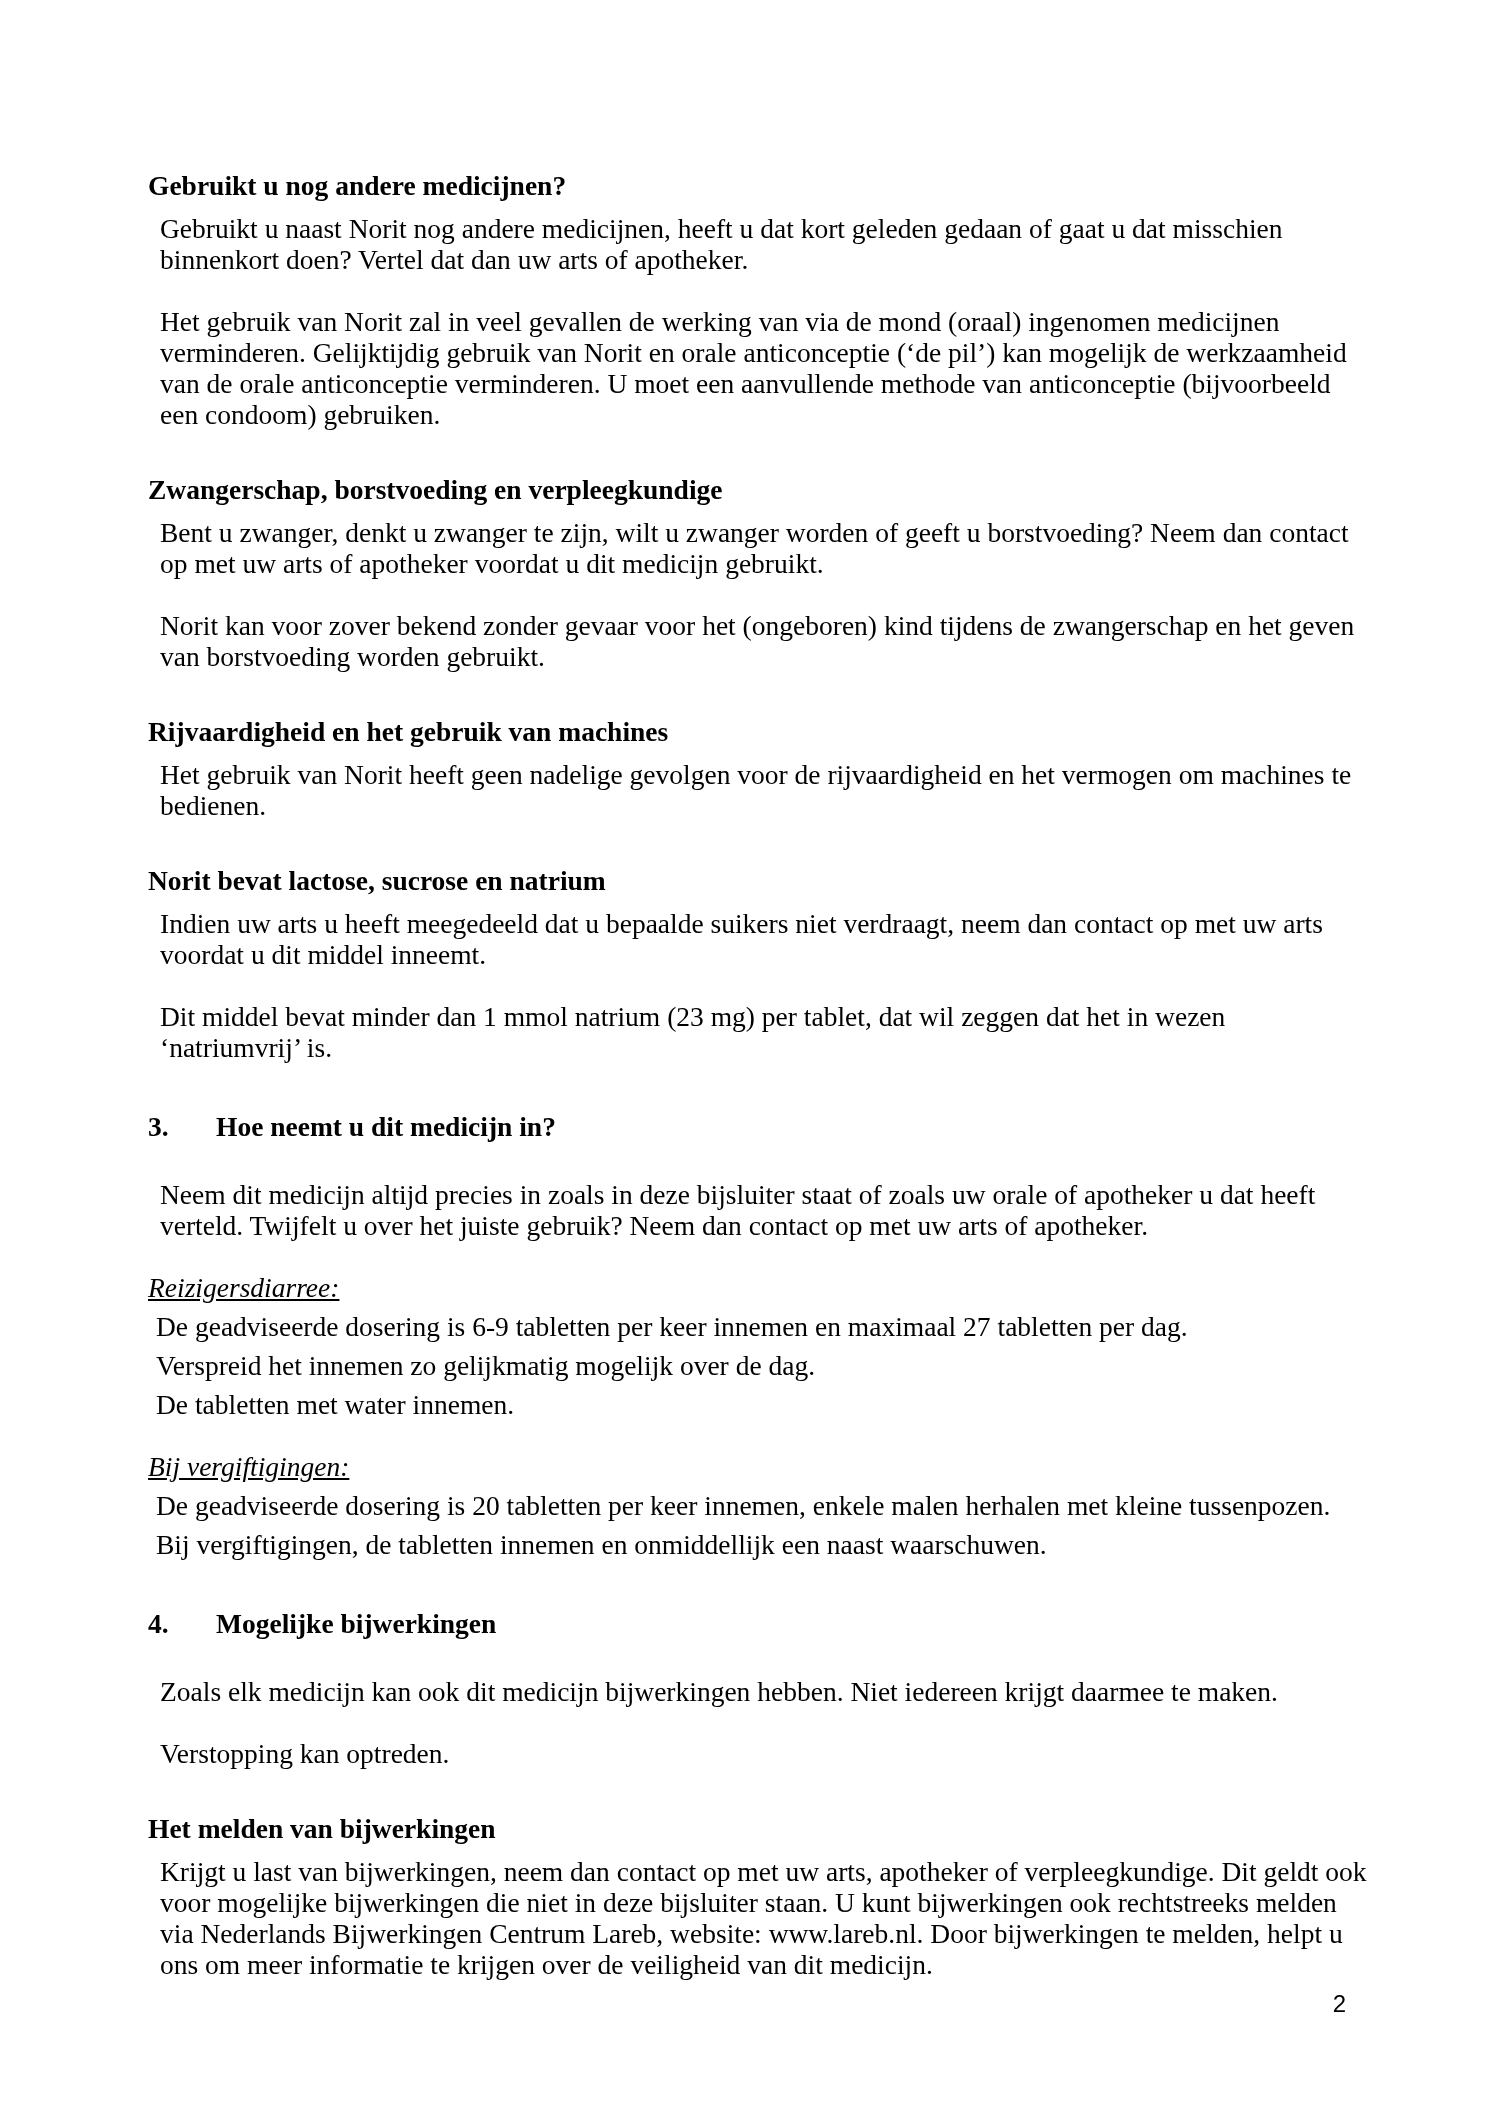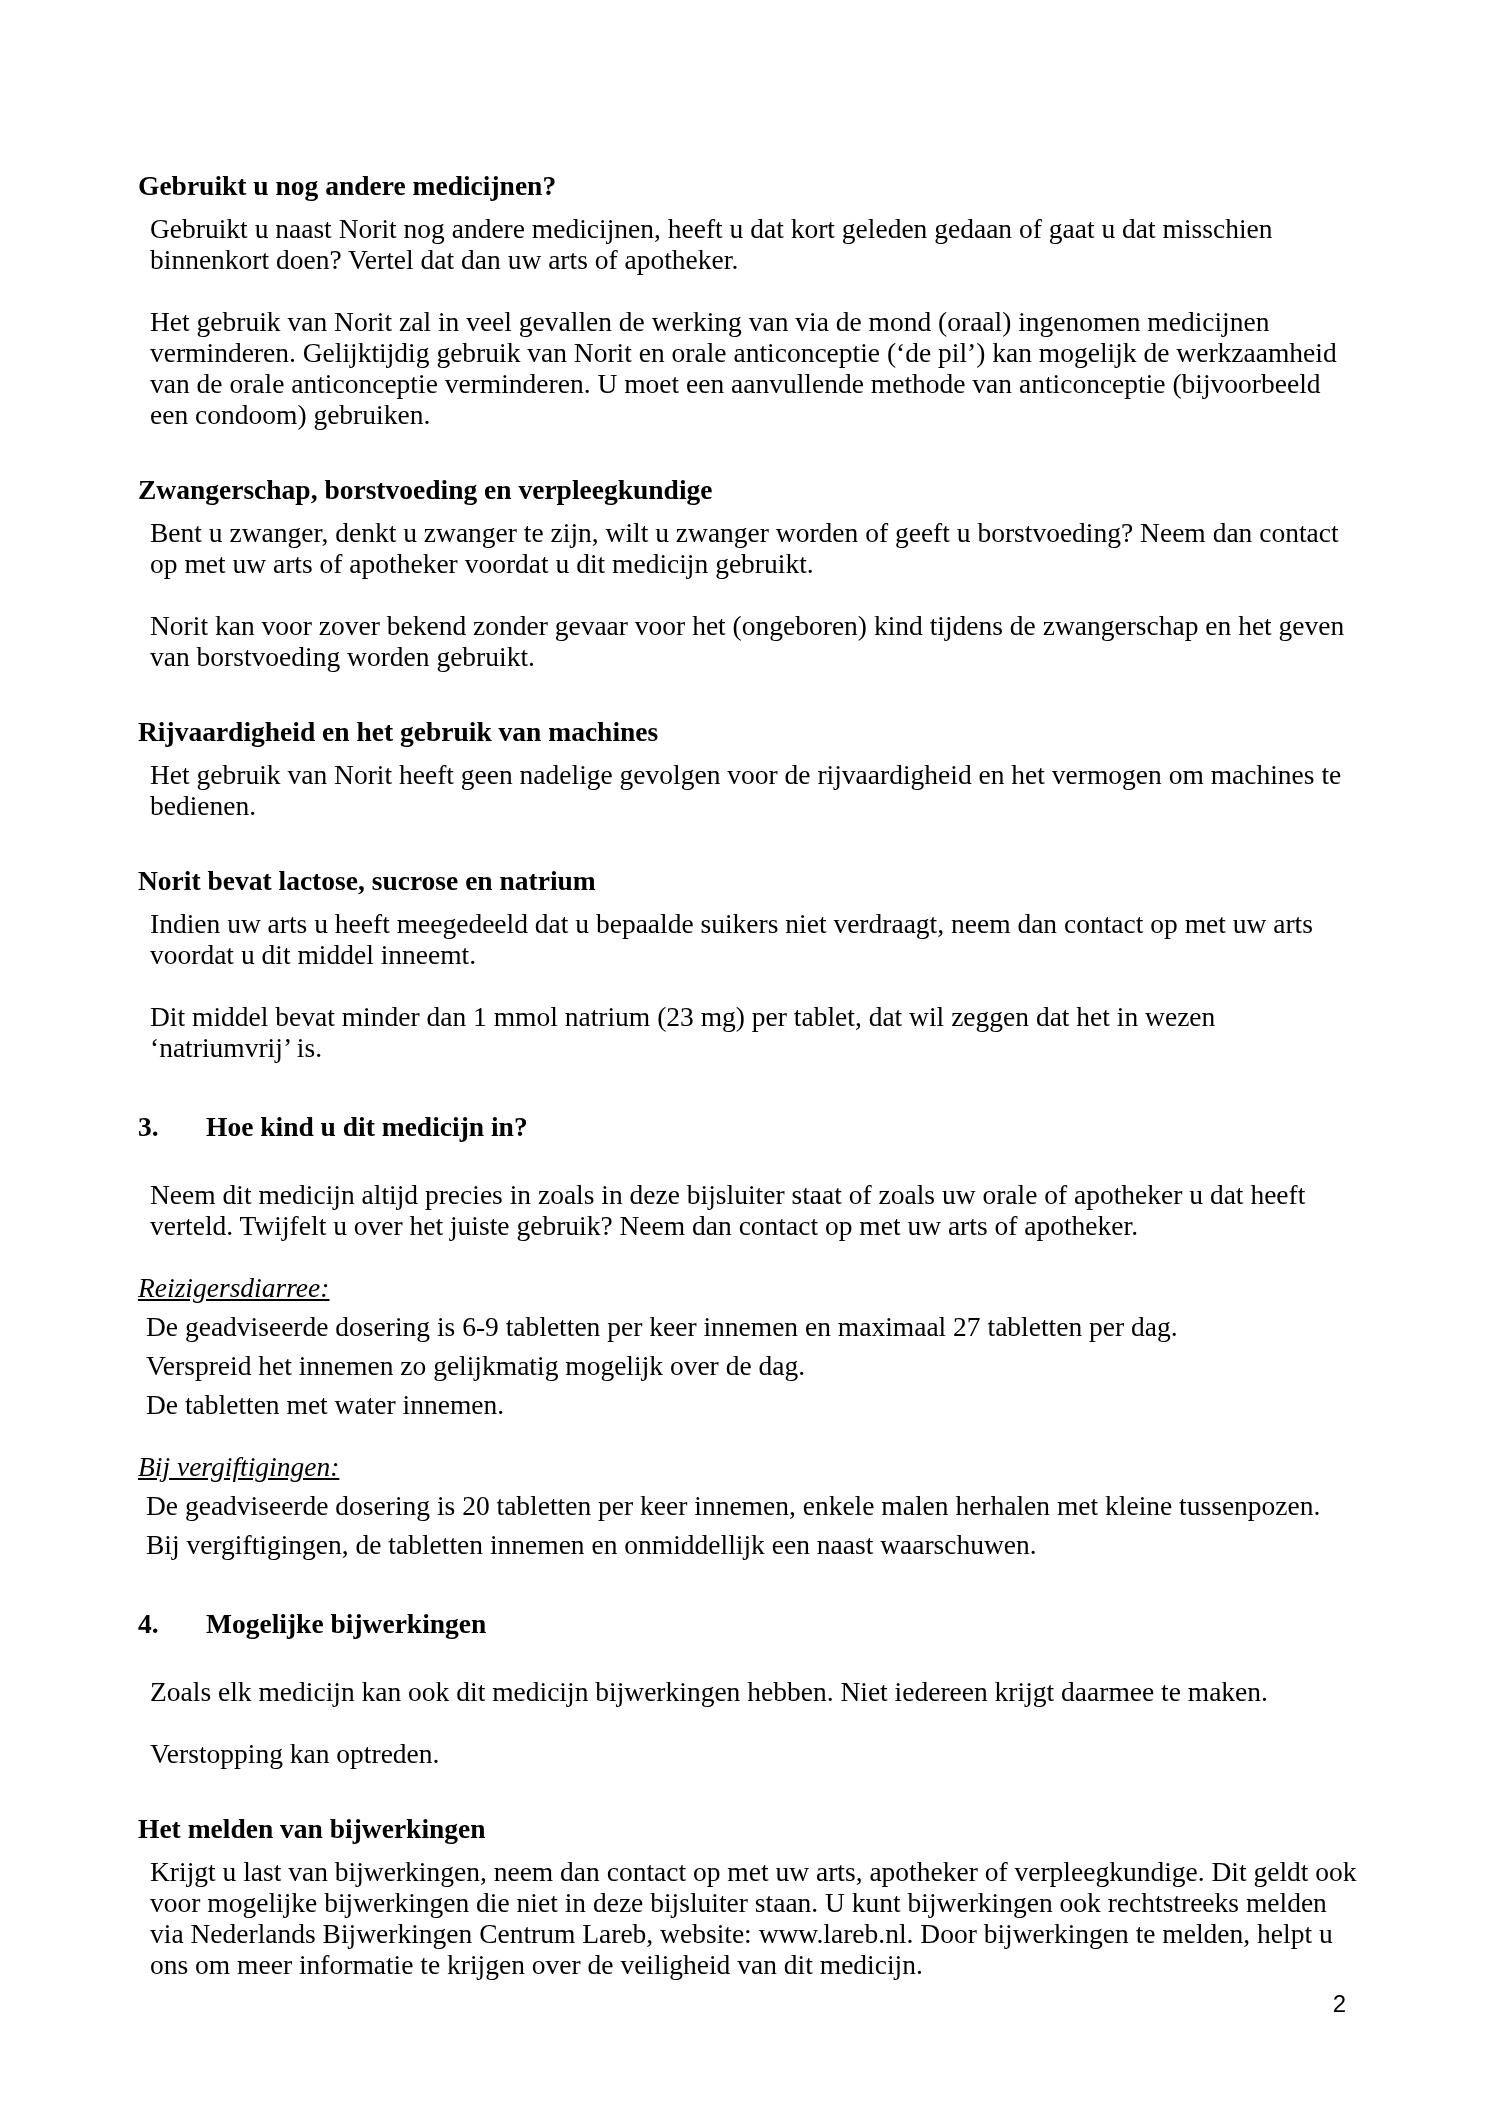--- a/index.html
+++ b/index.html
@@ -11,21 +11,21 @@
     position: relative;
     width: 1494px;
     height: 2112px;
     background: #ffffff;
     color: #000000;
     font-family: "Liberation Serif", serif;
     overflow: hidden;
   }
   .content {
     position: absolute;
-    left: 138px;
+    left: 148px;
     top: 170px;
     width: 1232px;
     font-size: 27.5px;
     line-height: 31px;
     text-align: left;
   }
   .para { margin: 12px; }
   .gap-1 { margin-top: 31px; }
   .h-bold {
     font-weight: bold;
@@ -73,21 +73,21 @@
 
     <div class="h-bold">Rijvaardigheid en het gebruik van machines</div>
     <p class="para">Het gebruik van Norit heeft geen nadelige gevolgen voor de rijvaardigheid en het vermogen om machines te bedienen.</p>
 
     <div class="h-bold">Norit bevat lactose, sucrose en natrium</div>
     <p class="para">Indien uw arts u heeft meegedeeld dat u bepaalde suikers niet verdraagt, neem dan contact op met uw arts voordat u dit middel inneemt.</p>
     <p class="para gap-1">Dit middel bevat minder dan 1 mmol natrium (23 mg) per tablet, dat wil zeggen dat het in wezen ‘natriumvrij’ is.</p>
 
     <div class="sec-heading">
       <span class="sec-num">3.</span>
-      <span>Hoe kind u dit medicijn in?</span>
+      <span>Hoe neemt u dit medicijn in?</span>
     </div>
     <p class="para">Neem dit medicijn altijd precies in zoals in deze bijsluiter staat of zoals uw orale of apotheker u dat heeft verteld. Twijfelt u over het juiste gebruik? Neem dan contact op met uw arts of apotheker.</p>
 
     <div class="dose-block">
       <div class="dose-label">Reizigersdiarree:</div>
       <p class="dose-line">De geadviseerde dosering is 6-9 tabletten per keer innemen en maximaal 27 tabletten per dag.</p>
       <p class="dose-line">Verspreid het innemen zo gelijkmatig mogelijk over de dag.</p>
       <p class="dose-line">De tabletten met water innemen.</p>
     </div>
 

